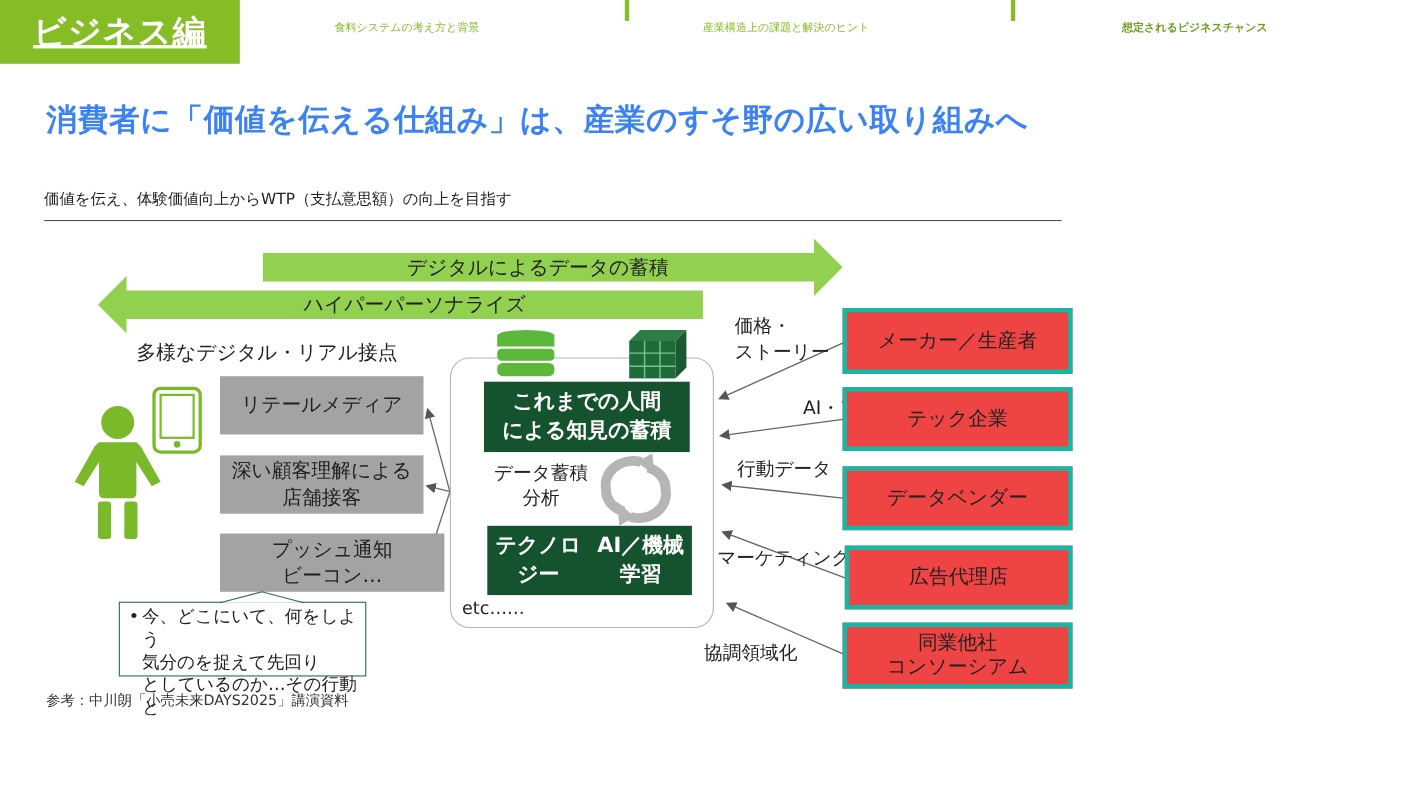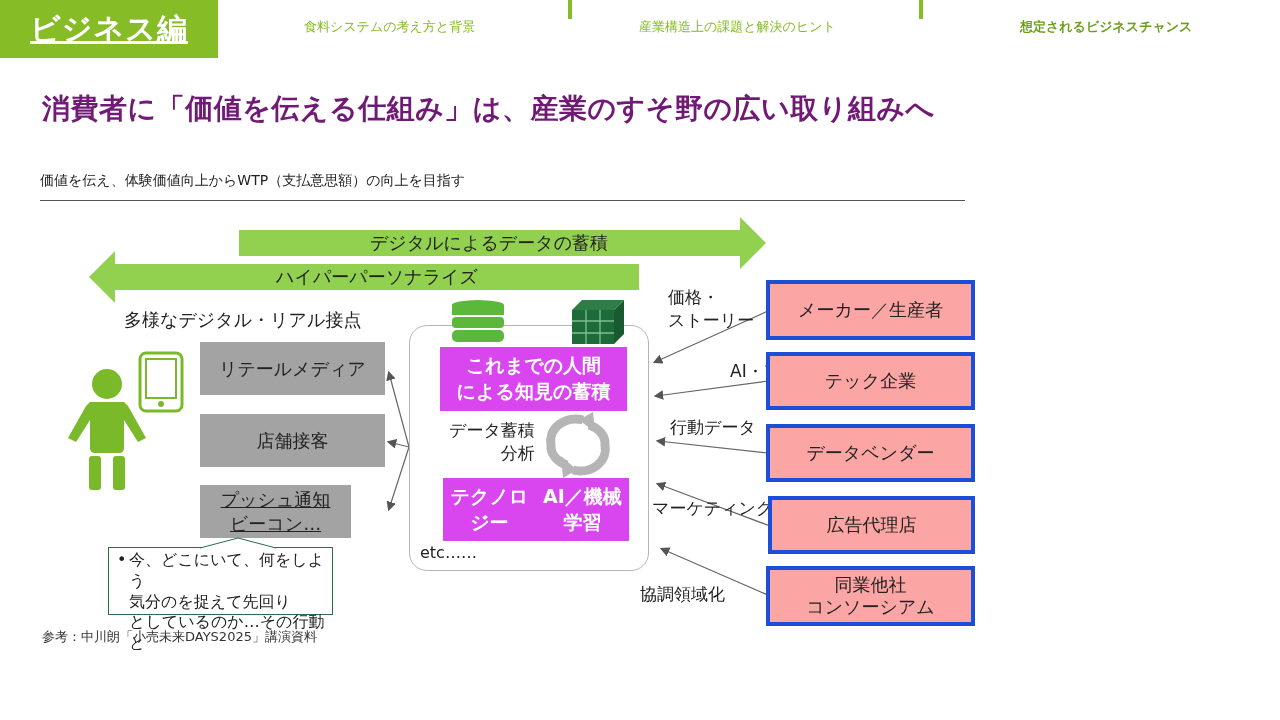--- a/index.html
+++ b/index.html
@@ -2,32 +2,32 @@
 <html><head>
 <meta charset="utf-8">
 <style>
   html, body { margin:0; padding:0; }
   body { width:1280px; height:720px; position:relative; overflow:hidden; background:#ffffff;
          font-family:"DejaVu Sans","Liberation Sans",sans-serif; color:#222; }
   .abs { position:absolute; }
   
   .section-badge { left:0; top:0; width:218px; height:58px; background:#86bc25; color:#fff;
                    font-size:30px; font-weight:bold; display:flex; align-items:center; justify-content:center; letter-spacing:1px;text-decoration:underline; }
-  .nav-tab { top:18px; font-size:13px; color:#86bc25; white-space:nowrap; }
+  .nav-tab { top:18px; font-size:10px; color:#86bc25; white-space:nowrap; }
   .nav-tab.active { font-weight:bold; color:#6e9e1e; }
   .nav-divider { top:0; width:4px; height:19px; background:#86bc25; }
-  .page-title { left:42px; top:90px; font-size:28px; font-weight:bold; color:#701a75; white-space:nowrap; letter-spacing:0.5px; }
+  .page-title { left:42px; top:90px; font-size:28px; font-weight:bold; color:#3b82f6; white-space:nowrap; letter-spacing:0.5px; }
   .subtitle { left:40px; top:172px; font-size:14px; color:#222; white-space:nowrap; }
   .subtitle-rule { left:40px; top:200px; width:925px; height:1px; background:#555; }
   
   .arrow-label { font-size:18px; color:#222; white-space:nowrap; display:flex; align-items:center; justify-content:center; }
   
   .touch-box { background:#a3a3a3; color:#222; font-size:18px; text-align:right; display:flex; align-items:center; justify-content:center; line-height:1.3; }
-  .core-box { background:#d946ef; color:#fff; font-size:19px; font-weight:bold; text-align:center; display:flex; align-items:center; justify-content:center; line-height:1.35; }
-  .partner-box { background:#fca5a5; border:4px solid #1d4ed8; color:#222; font-size:18px; text-align:right; display:flex; align-items:center; justify-content:center; line-height:1.35; box-sizing:border-box; }
+  .core-box { background:#14532d; color:#fff; font-size:19px; font-weight:bold; text-align:center; display:flex; align-items:center; justify-content:center; line-height:1.35; }
+  .partner-box { background:#ef4444; border:4px solid #14b8a6; color:#222; font-size:18px; text-align:right; display:flex; align-items:center; justify-content:center; line-height:1.35; box-sizing:border-box; }
   .flow-label { font-size:17px; color:#222; white-space:nowrap; line-height:1.35; }
   .plain { font-size:17px; color:#222; white-space:nowrap; }
   .core-frame { left:409px; top:325px; width:240px; height:246px; border:1px solid #b5b5b5; border-radius:18px; box-sizing:border-box; }
   .callout { left:108px; top:547px; width:225px; height:68px; border:1px solid #2e6b46; box-sizing:border-box; background:#fff;
              font-size:16px; line-height:1.3; padding:2px 6px 0 20px; color:#222; }
   .callout-text { position:relative; }
   .callout-bullet { position:absolute; left:-12px; top:0; }
   .reference { left:42px; top:628px; font-size:13px; color:#333; white-space:nowrap; }
 </style>
 </head>
@@ -77,23 +77,24 @@
   <rect x="49" y="106" width="12" height="34" rx="3" fill="#7ab929"></rect>
   <rect x="76" y="3" width="42" height="58" rx="6" fill="none" stroke="#7ab929" stroke-width="3"></rect>
   <rect x="82" y="9" width="30" height="39" fill="none" stroke="#7ab929" stroke-width="2"></rect>
   <circle cx="97" cy="54" r="3" fill="#7ab929"></circle>
 </svg>
 
 <div class="abs touch-box" style="left:200px;top:342px;width:185px;height:53px;">
   <span>リテールメディア</span>
 </div>
 <div class="abs touch-box" style="left:200px;top:414px;width:185px;height:53px;flex-direction:column;">
+  <span>深い顧客理解による</span>
   <span>店舗接客</span>
 </div>
-<div class="abs touch-box" style="left:200px;top:485px;width:151px;height:53px;flex-direction:column;text-decoration:underline;">
+<div class="abs touch-box" style="left:200px;top:485px;width:204px;height:53px;flex-direction:column;">
   <span>プッシュ通知</span>
   <span>ビーコン…</span>
 </div>
 
 <div class="abs callout">
   <div class="callout-text">
     <span class="callout-bullet">•</span>
     <div>今、どこにいて、何をしよう</div>
     <div>気分のを捉えて先回り</div>
     <div>としているのか…その行動と</div>
@@ -118,21 +119,21 @@
     <line x1="16" y1="12" x2="16" y2="46"></line>
       <line x1="30" y1="12" x2="30" y2="46"></line>
     <line x1="2" y1="23" x2="44" y2="23"></line>
       <line x1="2" y1="35" x2="44" y2="35"></line>
   </g>
 </svg>
 <div class="abs core-box" style="left:440px;top:347px;width:187px;height:64px;flex-direction:column;">
   <span>これまでの人間</span>
   <span>による知見の蓄積</span>
 </div>
-<div class="abs flow-label" style="left:449px;top:419px;text-align:right;">
+<div class="abs flow-label" style="left:449px;top:419px;text-align:center;">
   <div>データ蓄積</div>
   <div>分析</div>
 </div>
 <svg class="abs" style="left:543px;top:410px;" width="70" height="70">
   <path d="M40,10 A25,22 0 0 0 8,35 A25,20 0 0 0 24,55" fill="none" stroke="#b5b5b5" stroke-width="9"></path>
   <polygon points="18,46 34,60 20,68" fill="#b5b5b5"></polygon>
   <path d="M30,60 A25,22 0 0 0 62,35 A25,20 0 0 0 46,15" fill="none" stroke="#b5b5b5" stroke-width="9"></path>
   <polygon points="52,22 36,10 50,2" fill="#b5b5b5"></polygon>
 </svg>
 <div class="abs core-box" style="left:443px;top:478px;width:186px;height:63px;">

